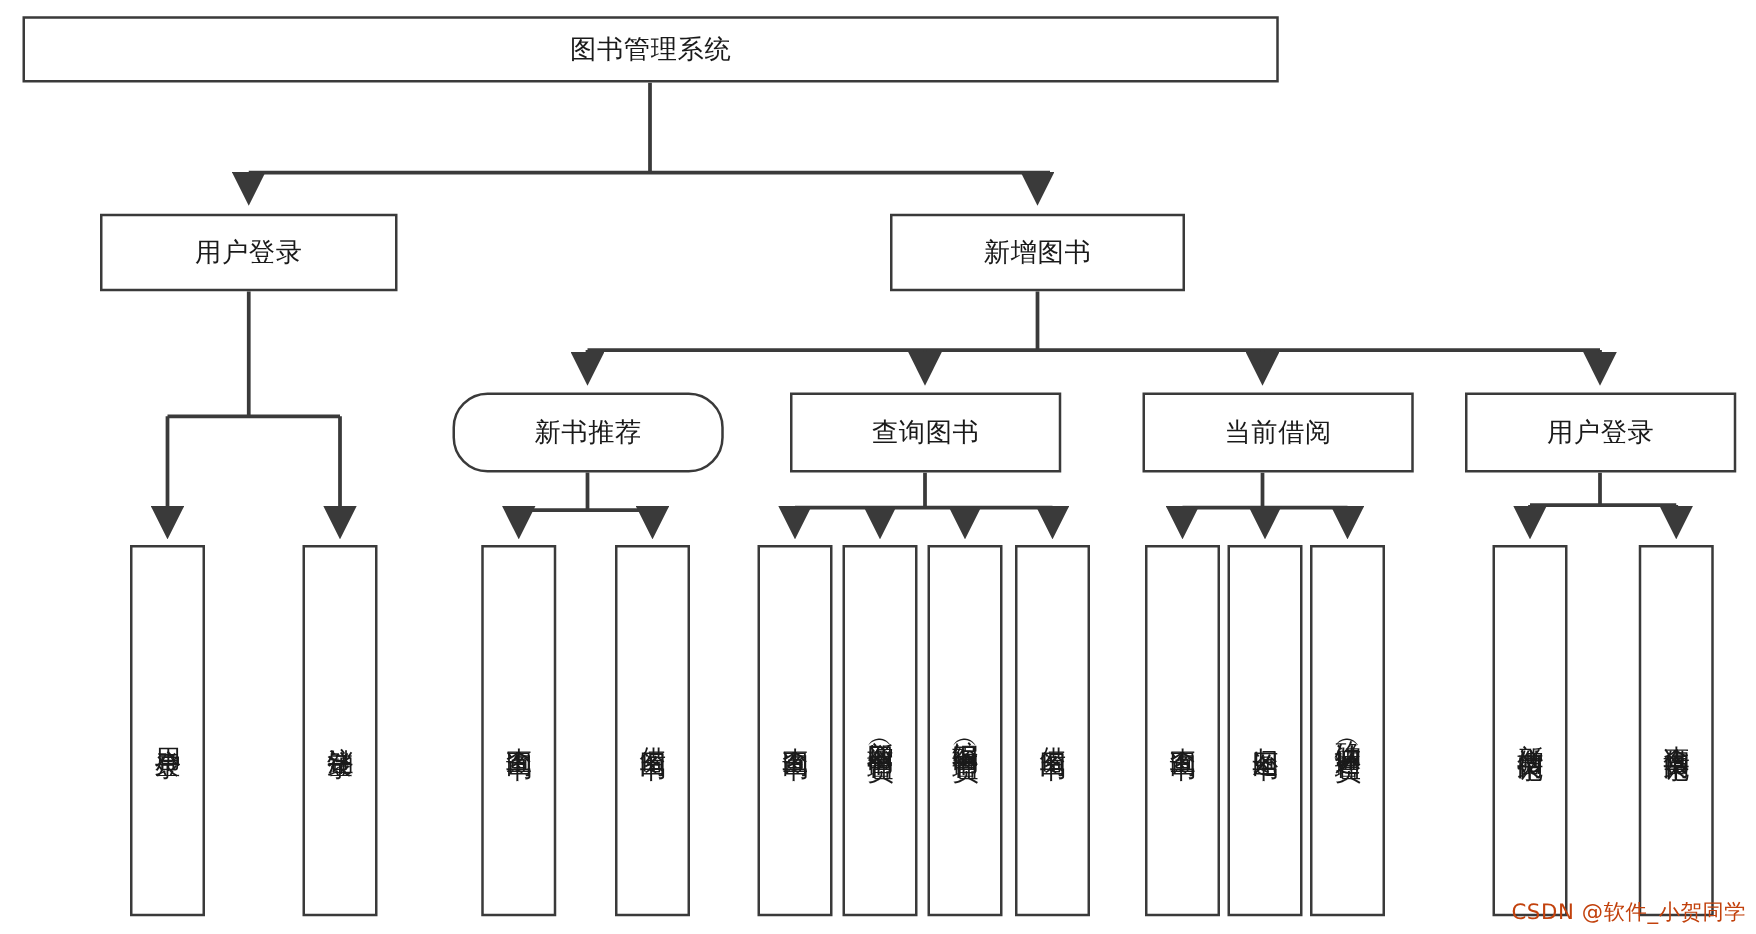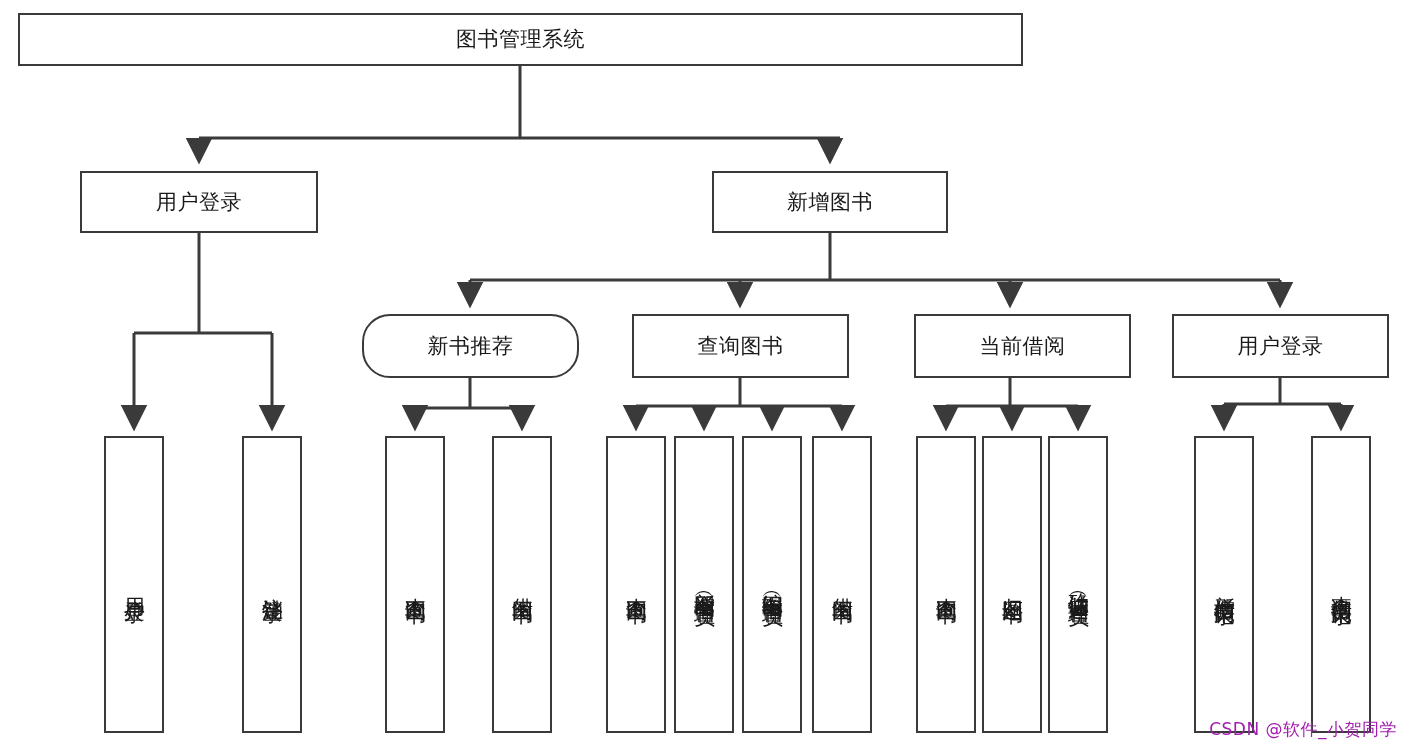--- a/index.html
+++ b/index.html
@@ -58,21 +58,21 @@
     height: 100%;
     display: flex;
     align-items: center;
     justify-content: center;
   }
   #watermark {
     position: absolute;
     right: 8px;
     bottom: 6px;
     font-size: 17px;
-    color: #a21caf;
+    color: #c2410c;
     white-space: nowrap;
     letter-spacing: 0.5px;
     font-family: "DejaVu Sans", "Liberation Sans", sans-serif;
   }
 </style>
 </head>
 <body>
 
 <div id="canvas">
 

